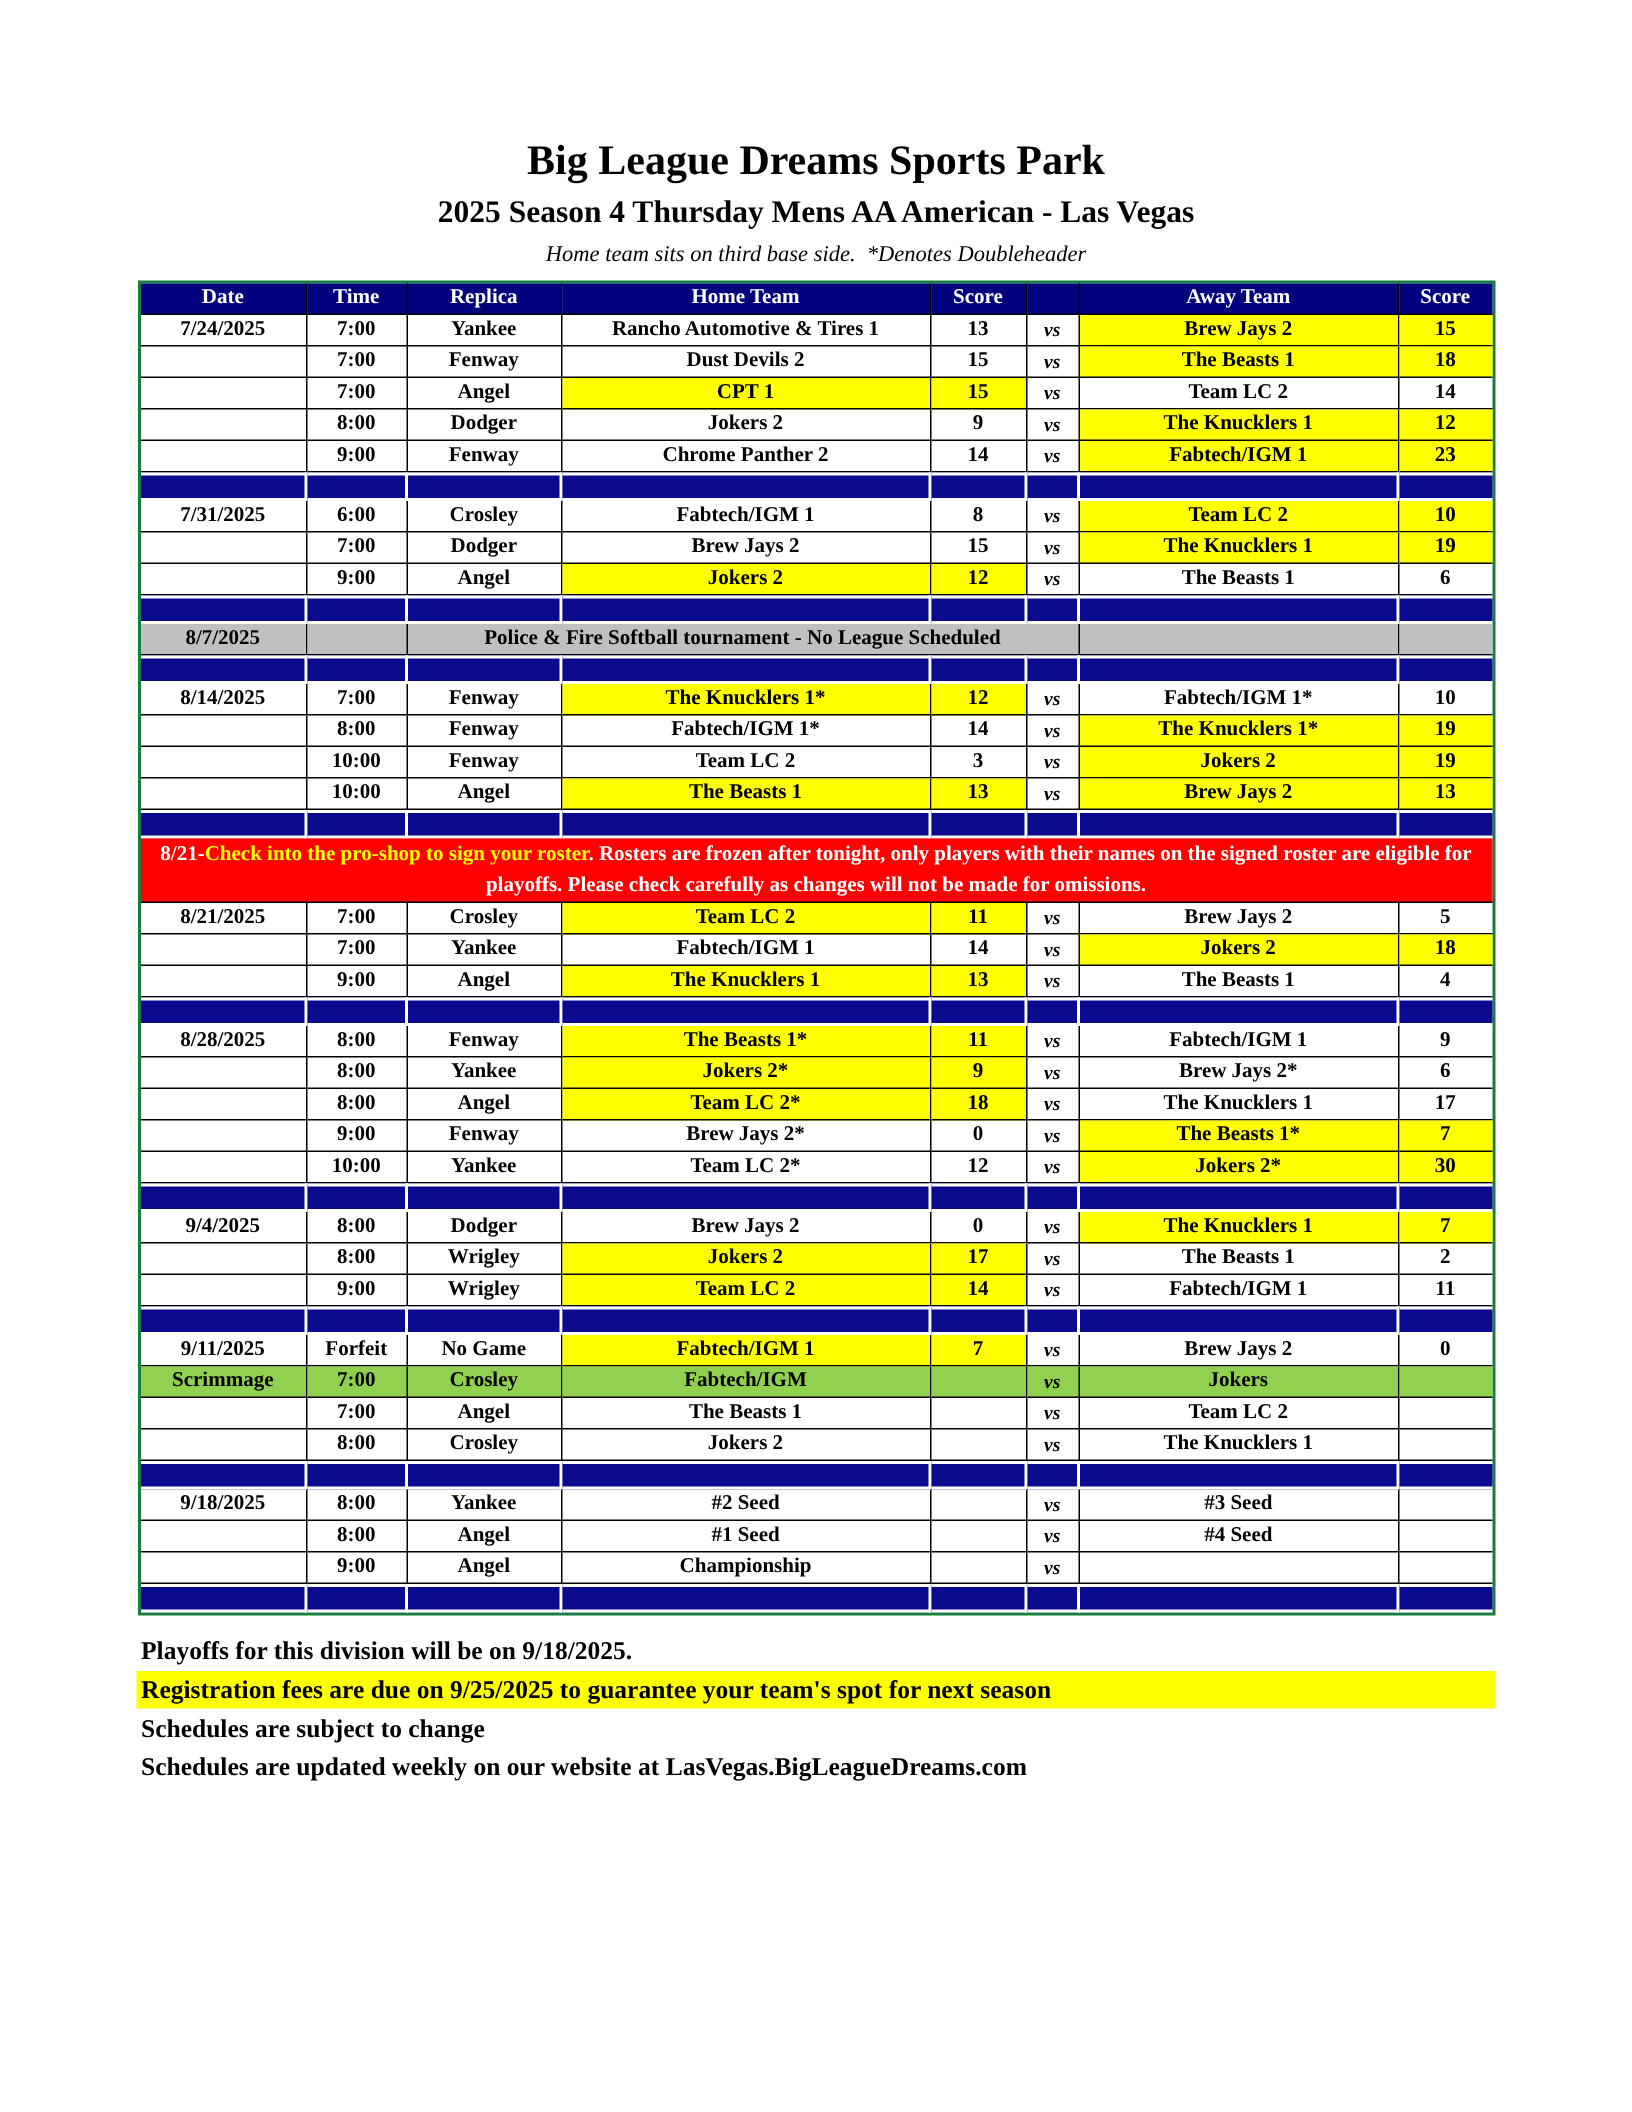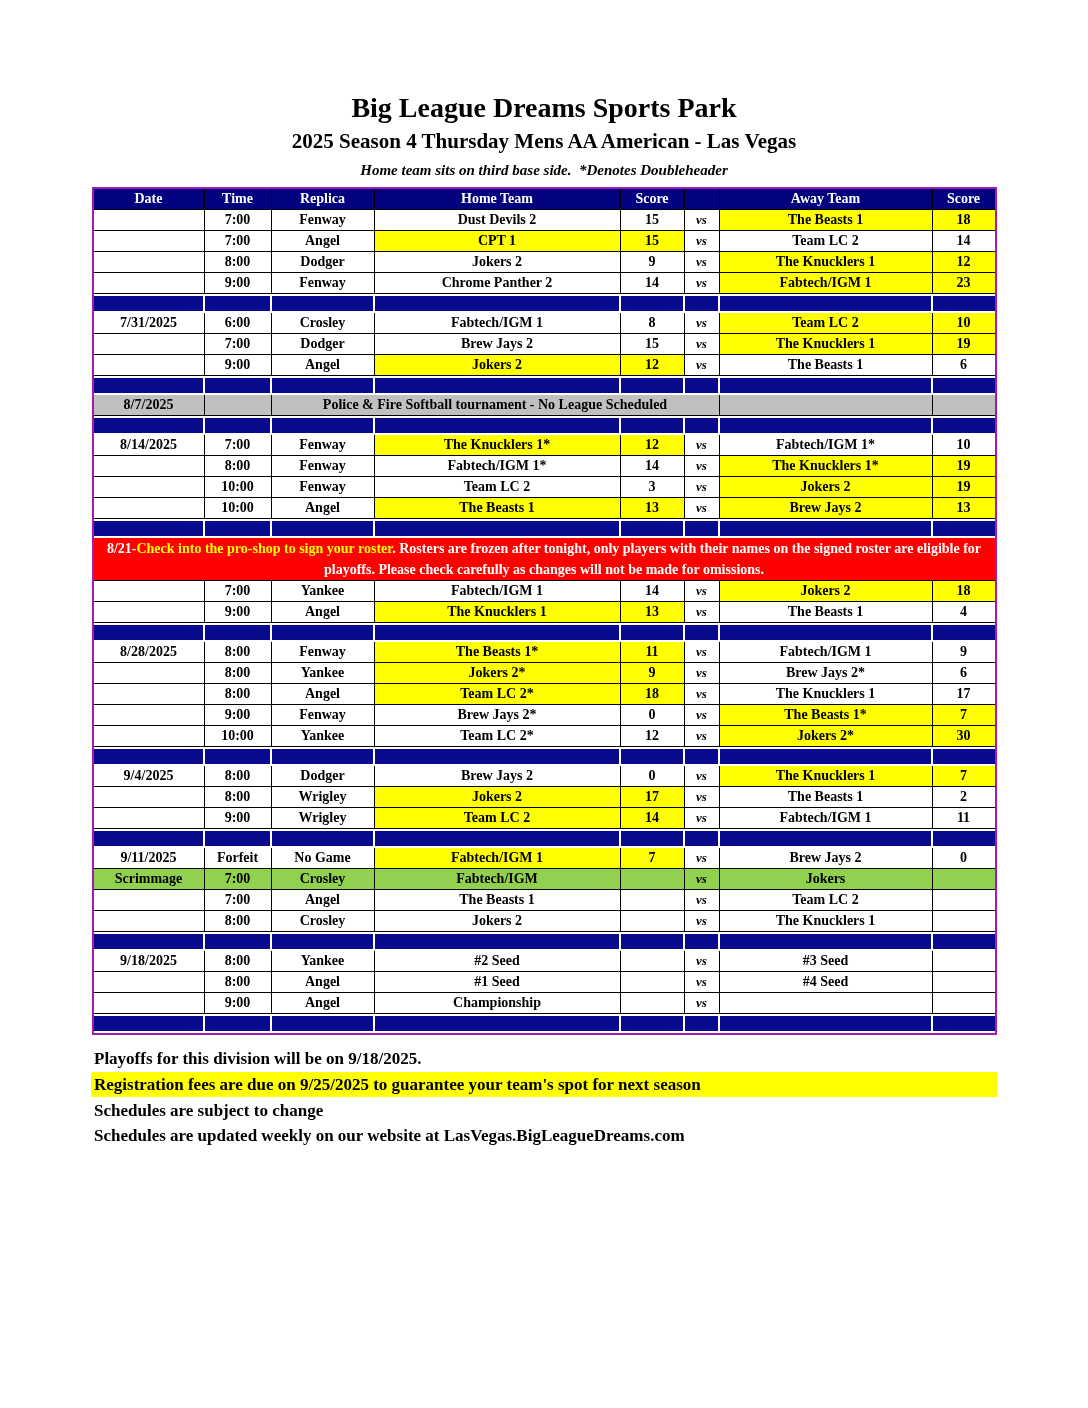--- a/index.html
+++ b/index.html
@@ -13,27 +13,27 @@
   .title {
     margin:0; text-align:center;
     font-size:28px; font-weight:bold; line-height:1.15;
   }
   .subtitle {
     margin:5px 0 0 0; text-align:center;
     font-size:21px; font-weight:bold; line-height:1.15;
   }
   .note {
     margin:9px 0 0 0; text-align:center;
-    font-size:15px; font-weight:bold; font-style:italic;
+    font-size:15px; font-weight:normal; font-style:italic;
     white-space:pre-wrap;
   }
   table.schedule {
     width:903px; margin:8px auto 0;
     border-collapse:separate; border-spacing:0;
-    border:2px solid #a21caf;
+    border:2px solid #15803d;
     table-layout:fixed;
   }
   th, td {
     padding:0 2px;
     border-right:1px solid #000;
     border-bottom:1px solid #000;
     height:20px; line-height:20px;
     font-size:14px; font-weight:bold;
     text-align:center; vertical-align:middle;
     overflow:hidden; white-space:nowrap;
@@ -92,20 +92,30 @@
         <th>Replica</th>
         <th>Home Team</th>
         <th>Score</th>
         <th></th>
         <th>Away Team</th>
         <th>Score</th>
       </tr>
     </thead>
     <tbody id="schedule-body">
         <tr>
+          <td class="c-date">7/24/2025</td>
+          <td class="c-time">7:00</td>
+          <td class="c-replica">Yankee</td>
+          <td class="c-home">Rancho Automotive &amp; Tires 1</td>
+          <td class="c-score">13</td>
+          <td class="c-vs">vs</td>
+          <td class="c-away hl">Brew Jays 2</td>
+          <td class="c-score hl">15</td>
+        </tr>
+        <tr>
           <td class="c-date"></td>
           <td class="c-time">7:00</td>
           <td class="c-replica">Fenway</td>
           <td class="c-home">Dust Devils 2</td>
           <td class="c-score">15</td>
           <td class="c-vs">vs</td>
           <td class="c-away hl">The Beasts 1</td>
           <td class="c-score hl">18</td>
         </tr>
         <tr>
@@ -250,20 +260,30 @@
           <td></td>
           <td></td>
           <td></td>
           <td></td>
           <td></td>
           <td></td>
           <td></td>
         </tr>
         <tr class="notice">
           <td class="c-notice" colspan="8"><span class="n-white">8/21-</span><span class="n-yellow">Check into the pro-shop to sign your roster</span><span class="n-white">. Rosters are frozen after tonight, only players with their names on the signed roster are eligible for playoffs. Please check carefully as changes will not be made for omissions.</span></td>
+        </tr>
+        <tr>
+          <td class="c-date">8/21/2025</td>
+          <td class="c-time">7:00</td>
+          <td class="c-replica">Crosley</td>
+          <td class="c-home hl">Team LC 2</td>
+          <td class="c-score hl">11</td>
+          <td class="c-vs">vs</td>
+          <td class="c-away">Brew Jays 2</td>
+          <td class="c-score">5</td>
         </tr>
         <tr>
           <td class="c-date"></td>
           <td class="c-time">7:00</td>
           <td class="c-replica">Yankee</td>
           <td class="c-home">Fabtech/IGM 1</td>
           <td class="c-score">14</td>
           <td class="c-vs">vs</td>
           <td class="c-away hl">Jokers 2</td>
           <td class="c-score hl">18</td>

